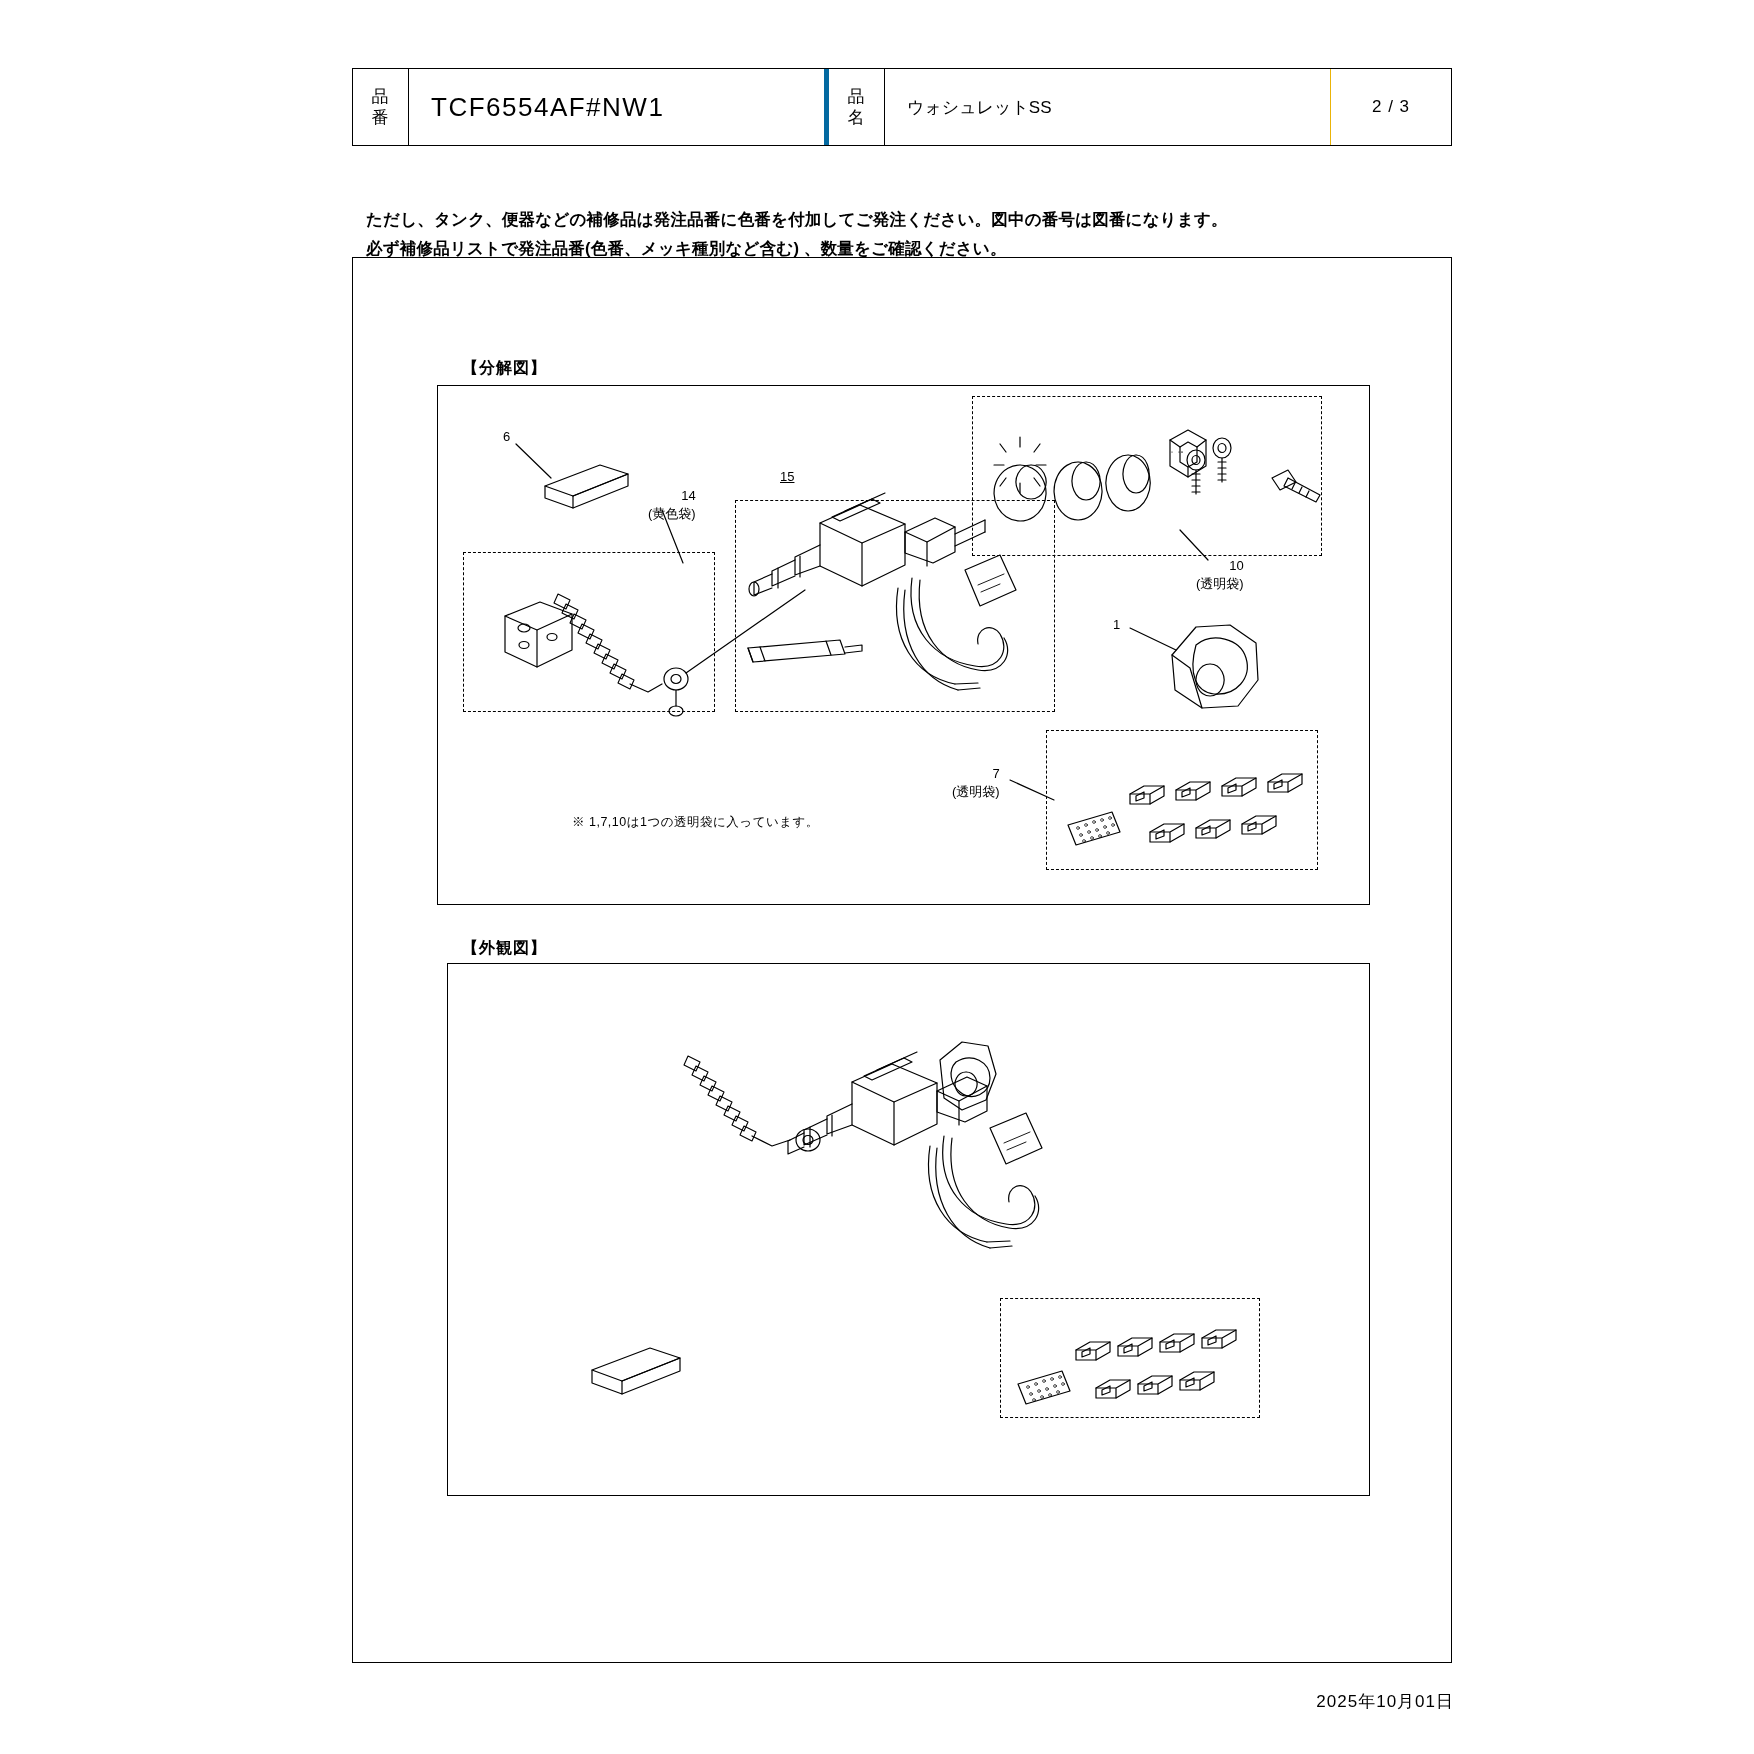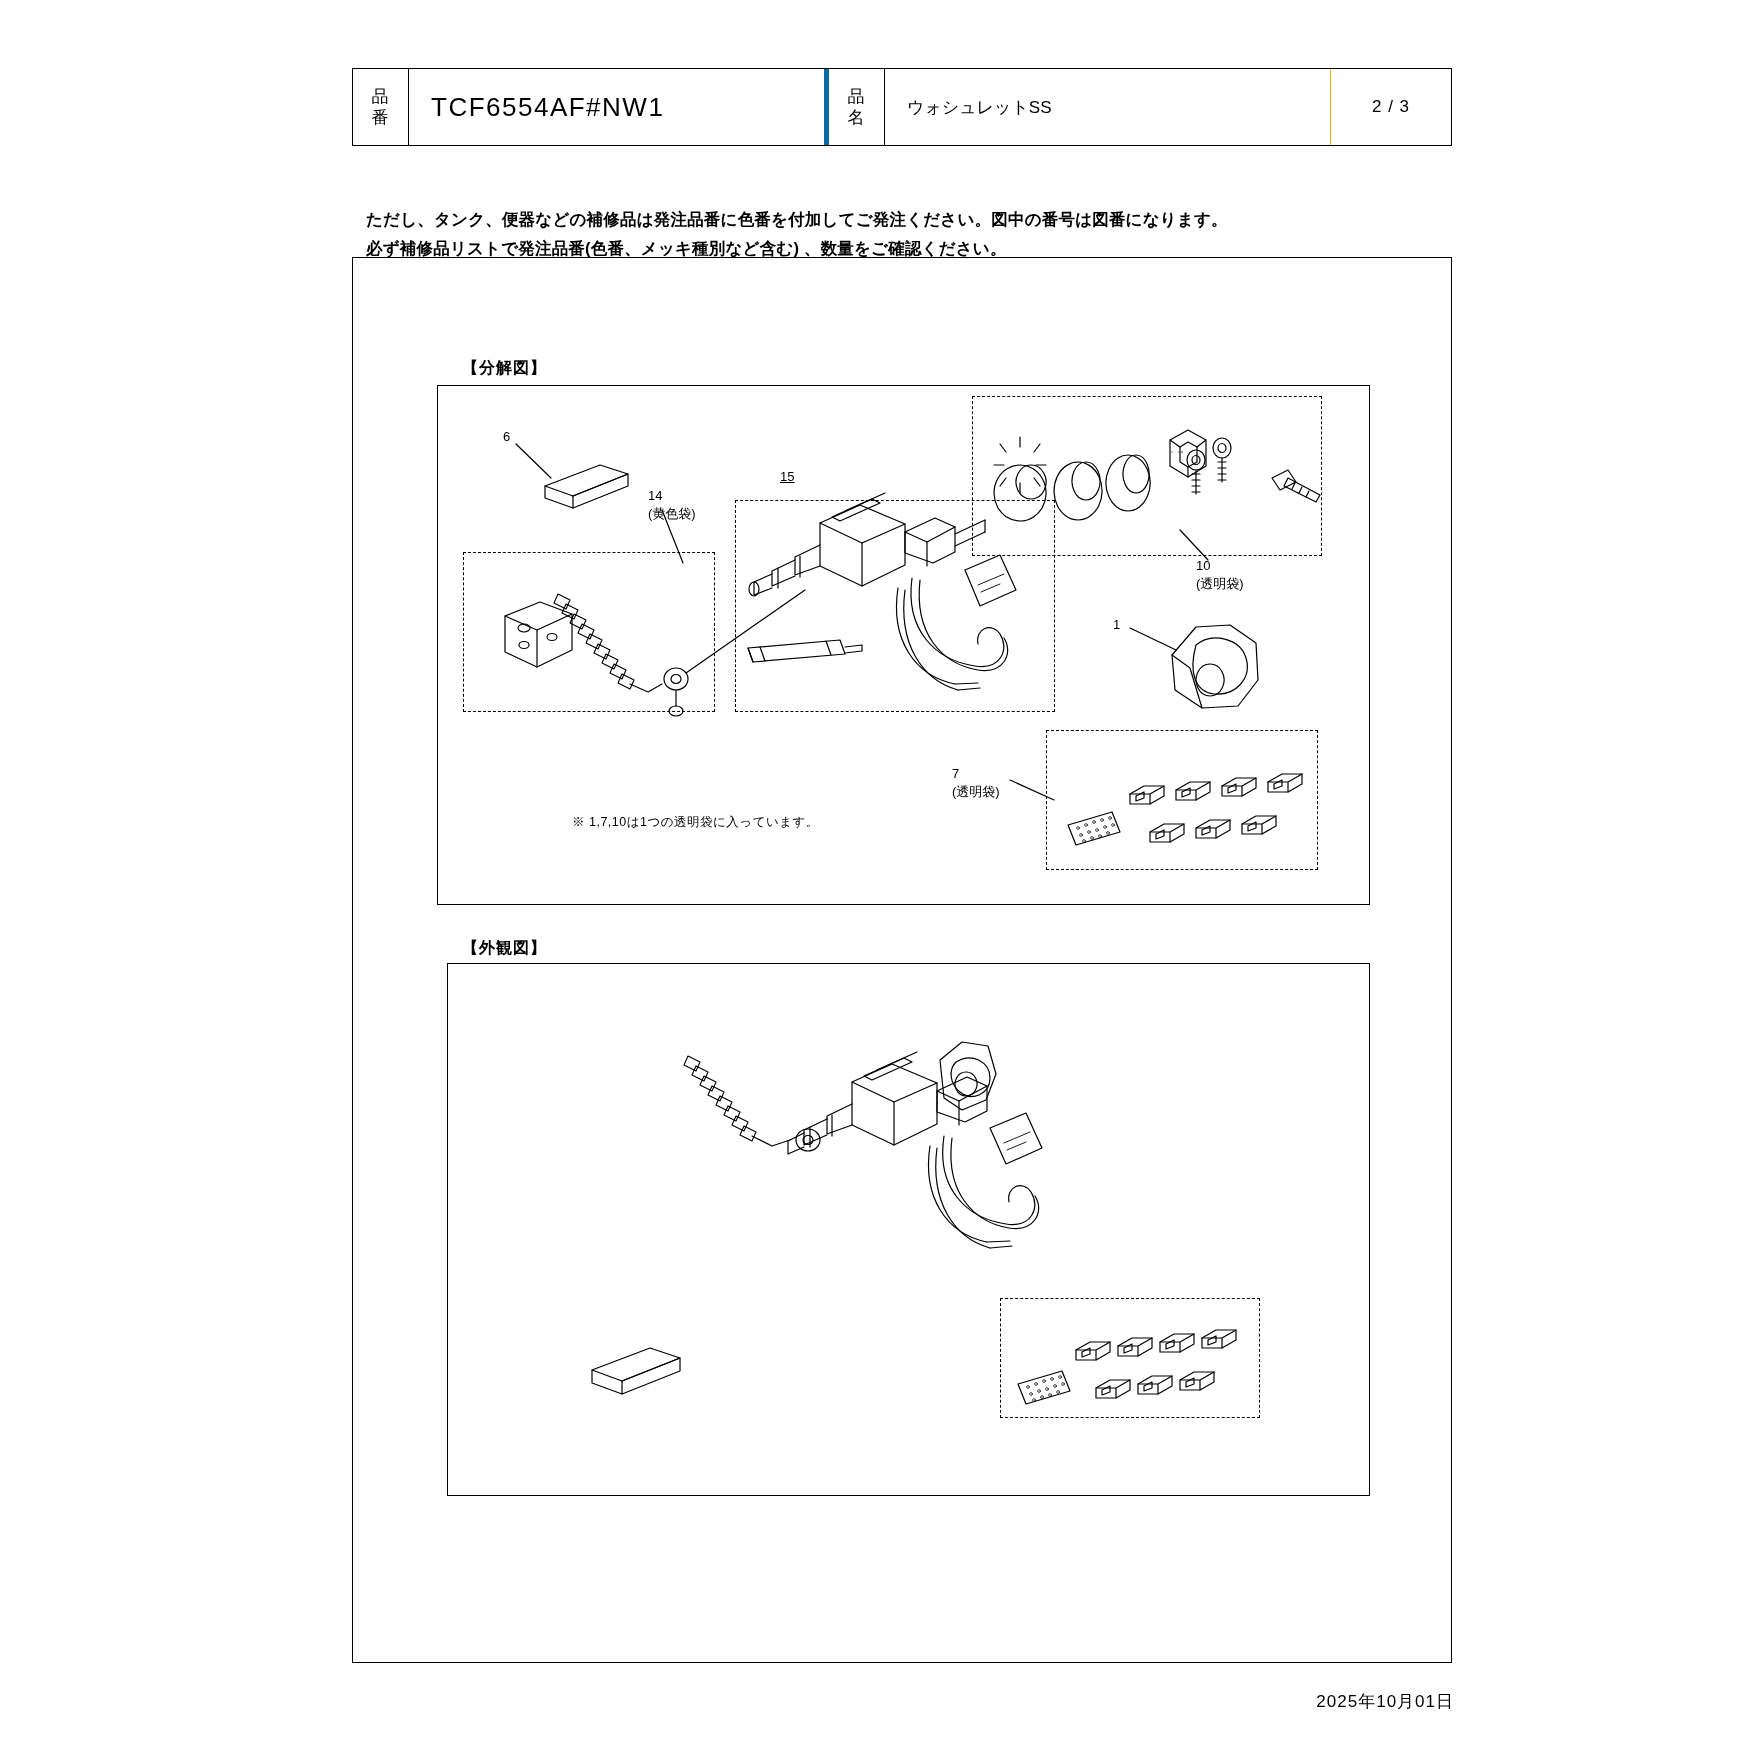--- a/index.html
+++ b/index.html
@@ -118,21 +118,21 @@
     border: 1.5px dashed #000;
     box-sizing: border-box;
   }
 
   .num {
     position: absolute;
     font-size: 13px;
     line-height: 1.35;
     white-space: nowrap;
   }
-  .num.c { text-align: left; }
+  .num.c { text-align: right; }
 
   .note-star {
     position: absolute;
     font-size: 12.5px;
     letter-spacing: 0.5px;
   }
 
   .date {
     position: absolute;
     right: 300px;

